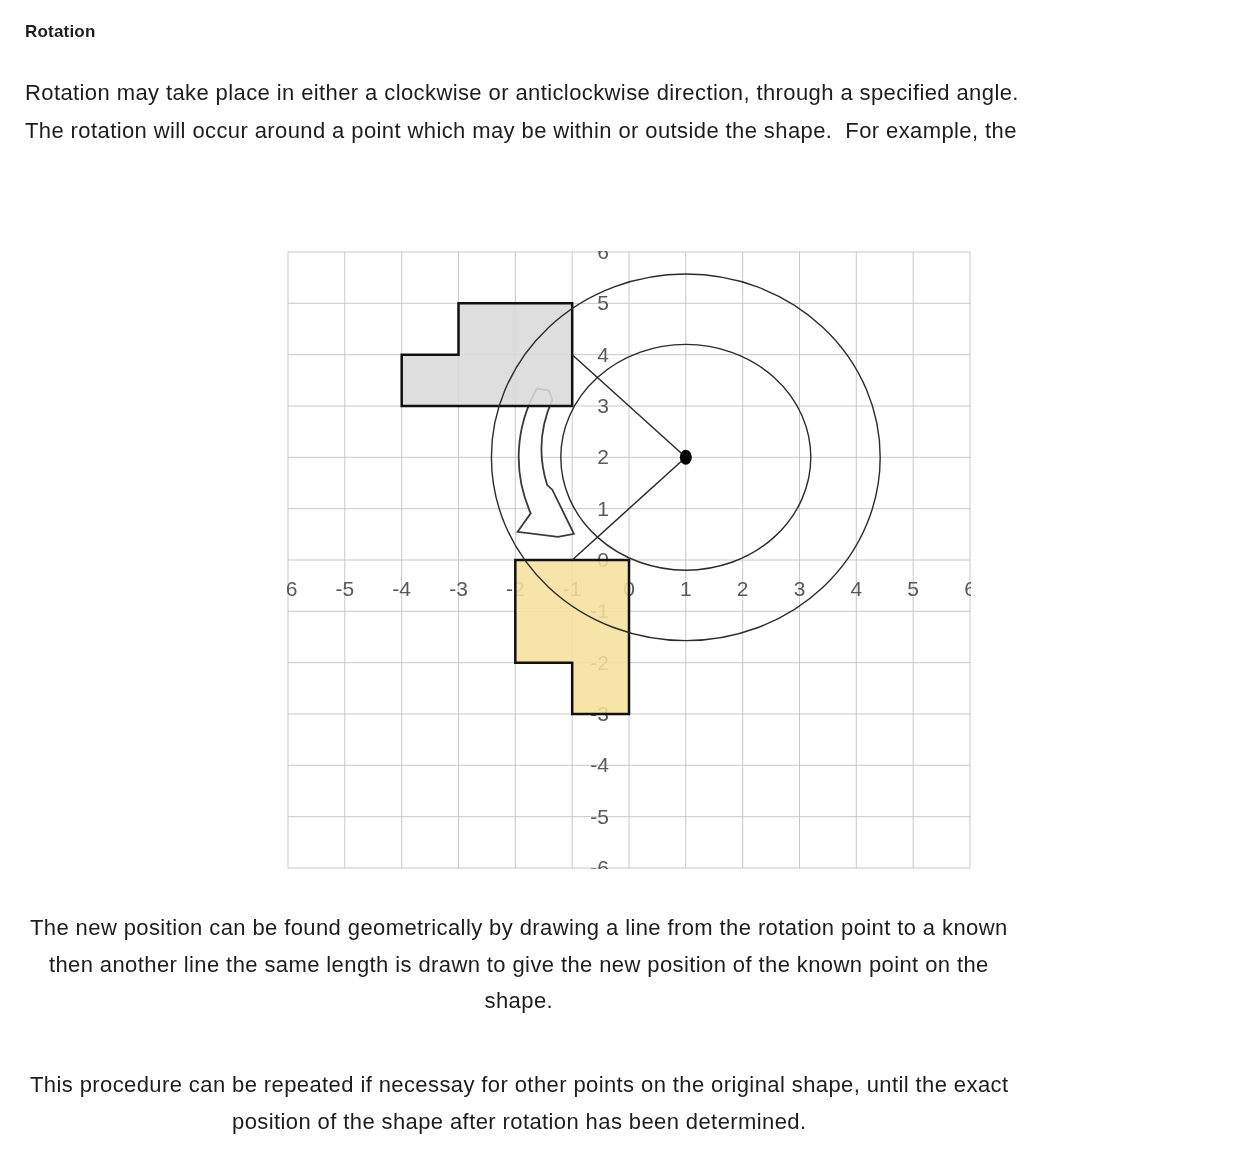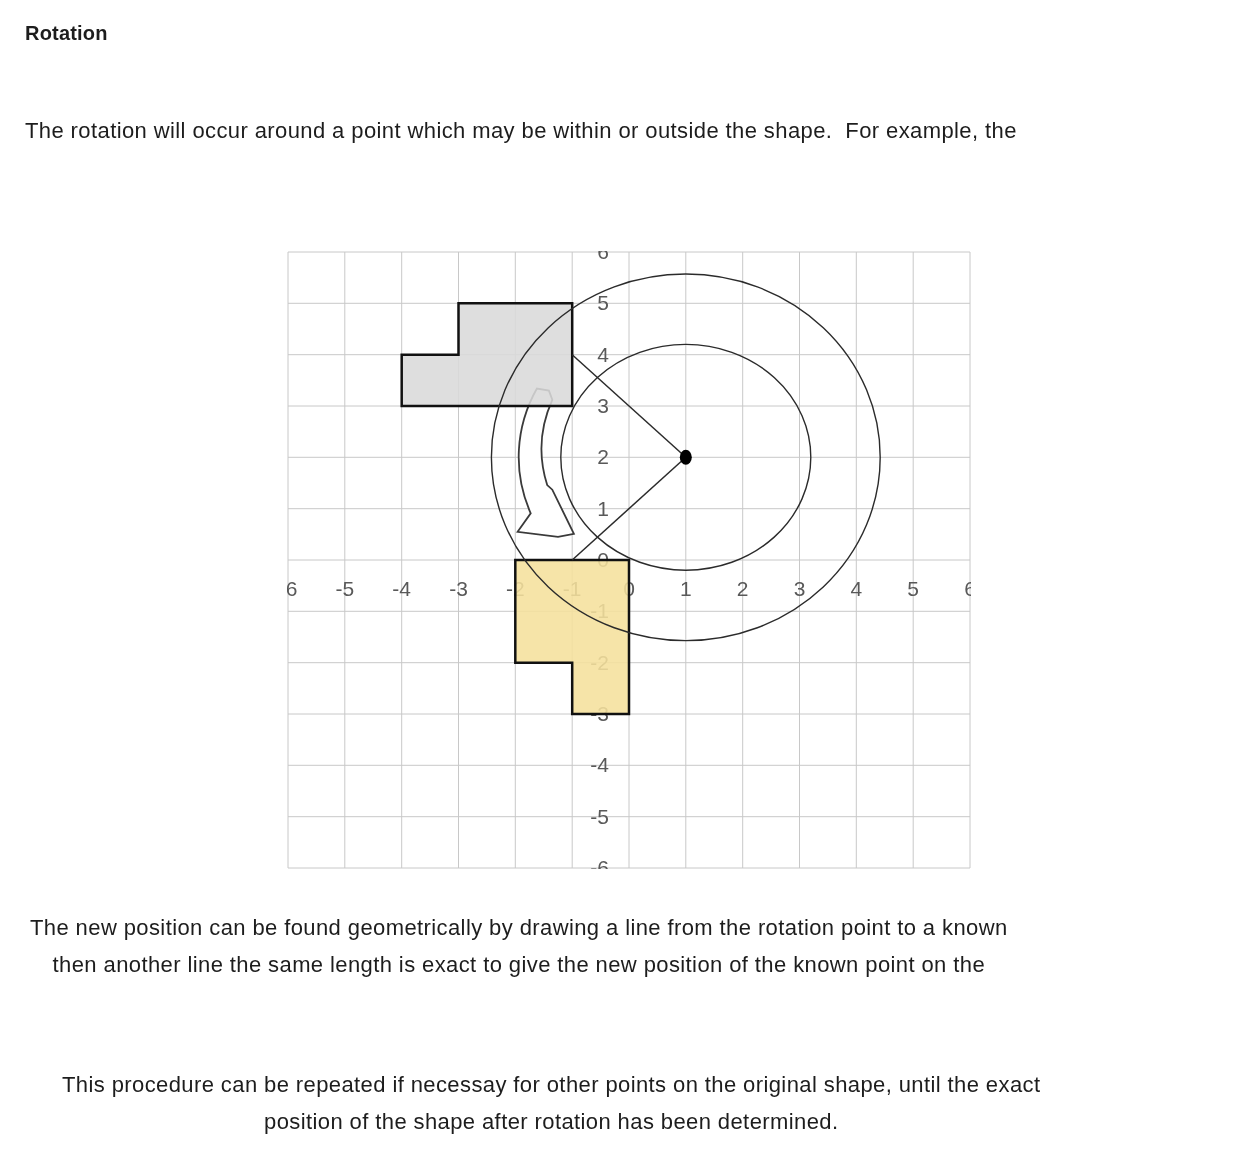--- a/index.html
+++ b/index.html
@@ -1,36 +1,39 @@
 <!DOCTYPE html>
 <html><head>
 <meta charset="utf-8">
 <style>
   html,body{margin:0;padding:0;}
   body{font-family:"Liberation Sans",sans-serif;color:#1d1d1d;background:#ffffff;}
   .page{position:relative;width:1239px;height:1162px;background:#ffffff;overflow:hidden;}
-  .heading{position:absolute;left:25px;top:22px;font-size:20px;font-weight:700;letter-spacing:0.2px;}
+  .heading{position:absolute;left:25px;top:22px;font-size:17px;font-weight:700;letter-spacing:0.2px;}
   .para{position:absolute;font-size:22px;letter-spacing:0.4px;}
   .para .tline{white-space:pre;line-height:37px;}
   .para.bottom .tline{line-height:36.6px;text-align:center;}
   .p1{left:25px;top:74px;}
   .p2{left:25px;top:112px;}
   .p3{left:30px;top:910px;}
-  .p4{left:30px;top:1067px;margin-left:32px;}
+  .p4{left:30px;top:1067px;}
   sup{font-size:13px;letter-spacing:0;}
   .fig{position:absolute;left:287px;top:251px;}
   .fig text{font-family:"Liberation Sans",sans-serif;}
 </style>
 </head>
 <body>
 
 <div class="page">
 
   <div class="heading">Rotation</div>
 
+  <div class="para p1">
+    <div class="tline">Rotation may take place in either a clockwise or anticlockwise direction, through a specified angle.</div>
+  </div>
 
   <div class="para p2">
     <div class="tline">The rotation will occur around a point which may be within or outside the shape.  For example, the</div>
   </div>
 
   <svg class="fig" width="684" height="618" viewBox="0 0 684 618">
       <line x1="1" y1="1" x2="1" y2="617" stroke="#c8c8c8" stroke-width="1"></line>
       <line x1="1" y1="617" x2="683" y2="617" stroke="#c8c8c8" stroke-width="1"></line>
       <line x1="57.8" y1="1" x2="57.8" y2="617" stroke="#c8c8c8" stroke-width="1"></line>
       <line x1="1" y1="565.7" x2="683" y2="565.7" stroke="#c8c8c8" stroke-width="1"></line>
@@ -87,21 +90,22 @@
       <polygon points="228.3,309 342,309 342,463 285.2,463 285.2,411.7 228.3,411.7" fill="#f5e09c" fill-opacity="0.88" stroke="#111111" stroke-width="2.5" stroke-linejoin="miter"></polygon>
       <ellipse cx="398.8" cy="206.3" rx="125.0" ry="112.9" fill="none" stroke="#2b2b2b" stroke-width="1.4"></ellipse>
       <ellipse cx="398.8" cy="206.3" rx="194.4" ry="183.3" fill="none" stroke="#2b2b2b" stroke-width="1.4"></ellipse>
       <line x1="398.8" y1="206.3" x2="285.2" y2="103.7" stroke="#2b2b2b" stroke-width="1.5"></line>
       <line x1="398.8" y1="206.3" x2="285.2" y2="309" stroke="#2b2b2b" stroke-width="1.5"></line>
       <ellipse cx="398.8" cy="206.3" rx="6" ry="7.5" fill="#000000"></ellipse>
     </svg>
 
   <div class="para p3 bottom">
     <div class="tline">The new position can be found geometrically by drawing a line from the rotation point to a known</div>
-    <div class="tline">then another line the same length is exact to give the new position of the known point on the</div>
+    <div class="tline">then another line the same length is drawn to give the new position of the known point on the</div>
+    <div class="tline">shape.</div>
   </div>
 
   <div class="para p4 bottom">
     <div class="tline">This procedure can be repeated if necessay for other points on the original shape, until the exact</div>
     <div class="tline">position of the shape after rotation has been determined.</div>
   </div>
 
 </div>
 
 </body></html>

